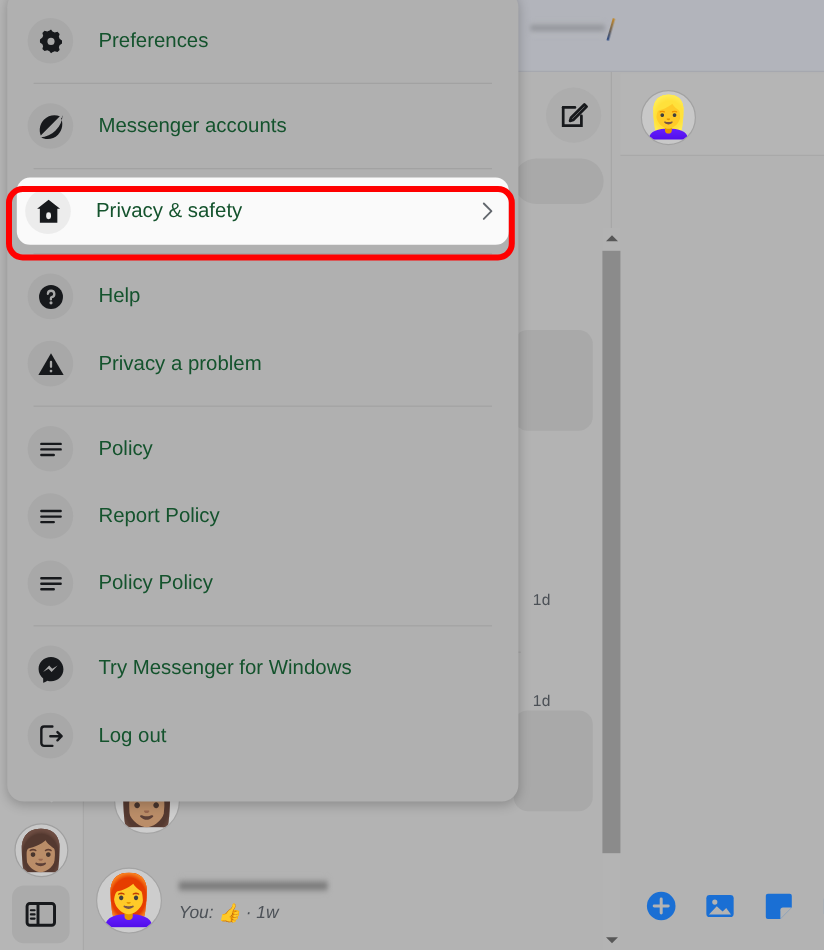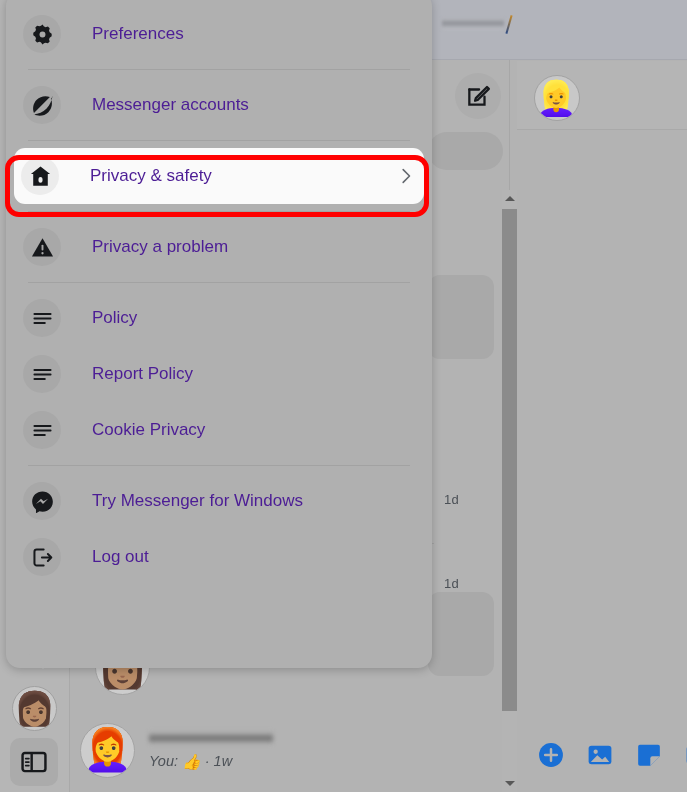--- a/index.html
+++ b/index.html
@@ -272,23 +272,23 @@
     cursor: default;
   }
   .mi-icon {
     width: 38px; height: 38px;
     border-radius: 50%;
     background: #a8a8a8;
     display: flex; align-items: center; justify-content: center;
     flex: 0 0 auto;
   }
   .mi-label {
-    margin-left: 31px;
+    margin-left: 21px;
     font-size: 17px;
-    color: #4c1d95;
+    color: #14532d;
     white-space: nowrap;
   }
   .mi-chevron {
     margin-left: auto;
     display: flex; align-items: center;
   }
 
   .menu-sep {
     height: 1px;
     background: #a2a2a2;
@@ -447,20 +447,30 @@
         <div class="mi-label">Privacy &amp; safety</div>
         <div class="mi-chevron">
           <svg width="20" height="20" viewBox="0 0 24 24">
             <path d="M8.6 4.3 L16.2 12 L8.6 19.7" fill="none" stroke="#63686e" stroke-width="1.9" stroke-linecap="round" stroke-linejoin="round"></path>
           </svg>
         </div>
       </div>
 
       <div class="menu-sep"></div>
 
+      <div class="mi">
+        <div class="mi-icon">
+          <svg width="23" height="23" viewBox="0 0 24 24">
+            <circle cx="12" cy="12" r="10.4" fill="#17191c"></circle>
+            <path d="M9.3 9.2a2.8 2.8 0 1 1 3.3 2.9c-.6.15-.7.55-.7 1.15v.9" fill="none" stroke="#a8a8a8" stroke-width="2" stroke-linecap="round"></path>
+            <circle cx="12" cy="17.1" r="1.35" fill="#a8a8a8"></circle>
+          </svg>
+        </div>
+        <div class="mi-label">Help</div>
+      </div>
 
       <div class="mi">
         <div class="mi-icon">
           <svg width="23" height="23" viewBox="0 0 24 24">
             <path fill="#17191c" d="M12 2.4 L23 21.3 L1 21.3 Z"></path>
             <rect x="11" y="9" width="2" height="6.2" rx="1" fill="#a8a8a8"></rect>
             <circle cx="12" cy="18" r="1.2" fill="#a8a8a8"></circle>
           </svg>
         </div>
         <div class="mi-label">Privacy a problem</div>
@@ -485,21 +495,21 @@
         </div>
         <div class="mi-label">Report Policy</div>
       </div>
 
       <div class="mi">
         <div class="mi-icon">
           <svg width="23" height="23" viewBox="0 0 24 24">
             <path d="M3.6 7.2 H20.4 M3.6 12 H20.4 M3.6 16.8 H14.4" stroke="#17191c" stroke-width="2.1" stroke-linecap="round"></path>
           </svg>
         </div>
-        <div class="mi-label">Cookie Privacy</div>
+        <div class="mi-label">Policy Policy</div>
       </div>
 
       <div class="menu-sep"></div>
 
       <div class="mi">
         <div class="mi-icon">
           <svg width="23" height="23" viewBox="0 0 24 24">
             <path fill="#17191c" d="M12 1.6C5.9 1.6 1.2 6.1 1.2 12c0 3.35 1.55 6.3 4 8.25v4.05l3.7-2.05c1 .28 2.05.45 3.1.45 6.1 0 10.8-4.5 10.8-10.4S18.1 1.6 12 1.6z"></path>
             <path fill="#a8a8a8" d="M5.1 14.6 L10.4 9 L13.1 11.8 L17.8 9 L12.5 14.6 L9.8 11.8 Z"></path>
           </svg>

